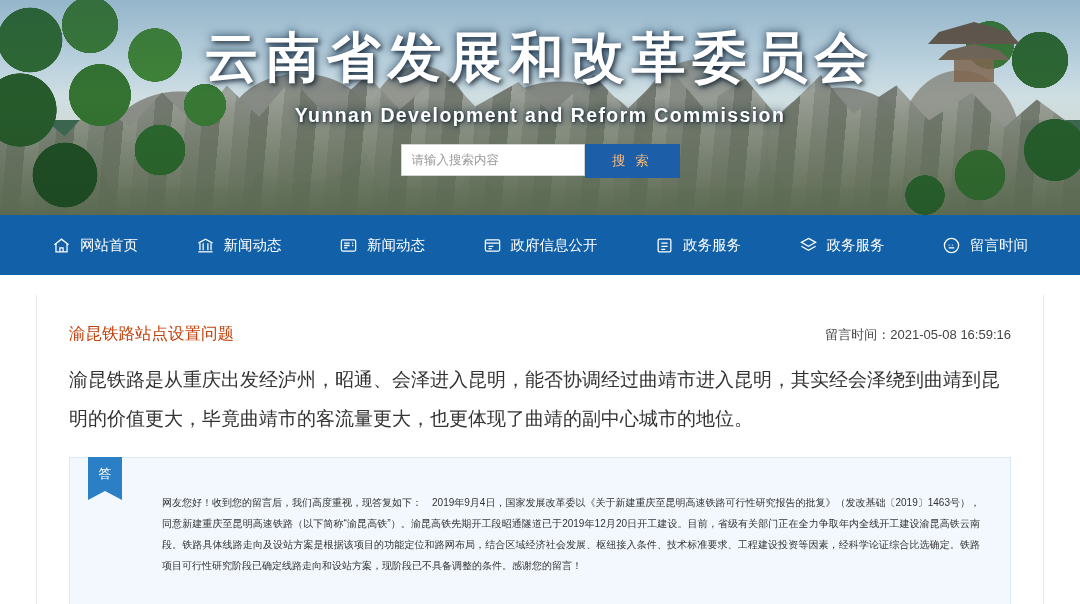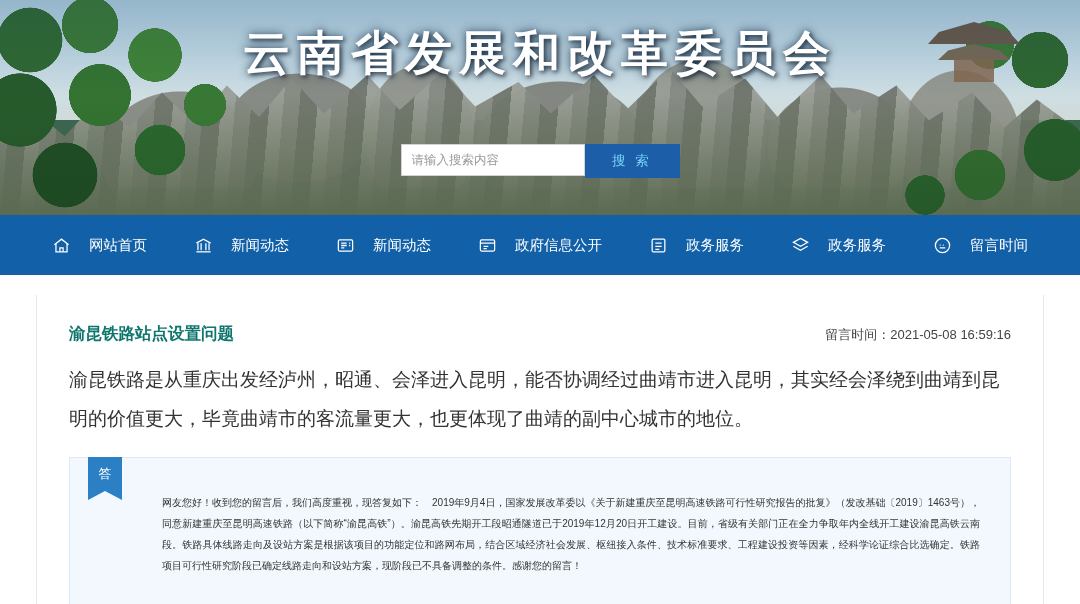--- a/index.html
+++ b/index.html
@@ -92,21 +92,21 @@
   .hero .vignette {
     position: absolute; inset: 0;
     background: linear-gradient(180deg, rgba(30,60,90,.22) 0%, rgba(30,60,90,.05) 45%, rgba(20,40,30,.18) 100%);
   }
 
   .hero-title-wrap {
     position: absolute; left: 0; top: 22px; width: 100%;
     text-align: center; z-index: 5;
   }
   .hero-title {
-    font-size: 47px;
+    font-size: 54px;
     font-weight: bold;
     color: #ffffff;
     letter-spacing: 7px;
     text-shadow: 0 0 10px rgba(10,40,70,.85), 2px 2px 4px rgba(0,0,0,.6);
     font-family: "DejaVu Sans", "Liberation Sans", sans-serif;
   }
   .hero-sub {
     margin-top: 9px;
     font-size: 19.5px;
     font-weight: bold;
@@ -127,37 +127,37 @@
     font-size: 12.5px;
     color: #333;
     outline: none;
     font-family: "Liberation Sans", sans-serif;
   }
   .search-input::placeholder { color: #9a9a9a; }
   .search-btn {
     width: 95px; height: 34px;
     background: #1c5fa8;
     border: none;
-    color: #7dd3fc;
+    color: #fdba74;
     font-size: 13.5px;
     letter-spacing: 3px;
     cursor: pointer;
     font-family: "Liberation Sans", sans-serif;
   }
 
   
   .nav {
     width: 1080px; height: 60px;
     background: #1160a8;
     display: flex; align-items: center;
     justify-content: space-between;
     padding: 0 52px;
   }
   .nav-item {
-    display: flex; align-items: center; gap: 18px;
+    display: flex; align-items: center; gap: 9px;
     color: #ffffff; font-size: 14.5px;
     cursor: pointer; white-space: nowrap;
   }
   .nav-icon {
     width: 19px; height: 19px;
     display: inline-flex; align-items: center; justify-content: center;
   }
   .nav-icon svg { width: 19px; height: 19px; display: block; }
 
   
@@ -167,21 +167,21 @@
     background: #ffffff;
     border: 1px solid #e8e8e8;
     border-top: none;
     padding: 28px 32px 0 32px;
     min-height: 320px;
   }
   .q-head {
     display: flex; align-items: baseline; justify-content: space-between;
     padding-bottom: 16px;
   }
-  .q-title { font-size: 16.5px; font-weight: bold; color: #0f766e; }
+  .q-title { font-size: 16.5px; font-weight: normal; color: #c2410c; }
   .q-time { font-size: 13px; color: #444; }
   .q-body {
     font-size: 19px; color: #333; line-height: 2.05;
     padding-bottom: 18px;
   }
   .answer-box {
     background: #f2f8fd;
     border: 1px solid #dbeaf7;
     position: relative;
     padding: 34px 30px 20px 92px;
@@ -217,20 +217,21 @@
   <div class="foliage-r"></div>
   <div class="pavilion">
     <div class="roof"></div>
     <div class="roof2"></div>
     <div class="body"></div>
   </div>
   <div class="vignette"></div>
 
   <div class="hero-title-wrap">
     <div class="hero-title">云南省发展和改革委员会</div>
+    <div class="hero-sub">Yunnan Development and Reform Commission</div>
   </div>
 
   <div class="search-row">
     <input class="search-input" type="text" placeholder="请输入搜索内容" style="">
     <button class="search-btn">搜 索</button>
   </div>
 </div>
 
 <div class="nav">
 

